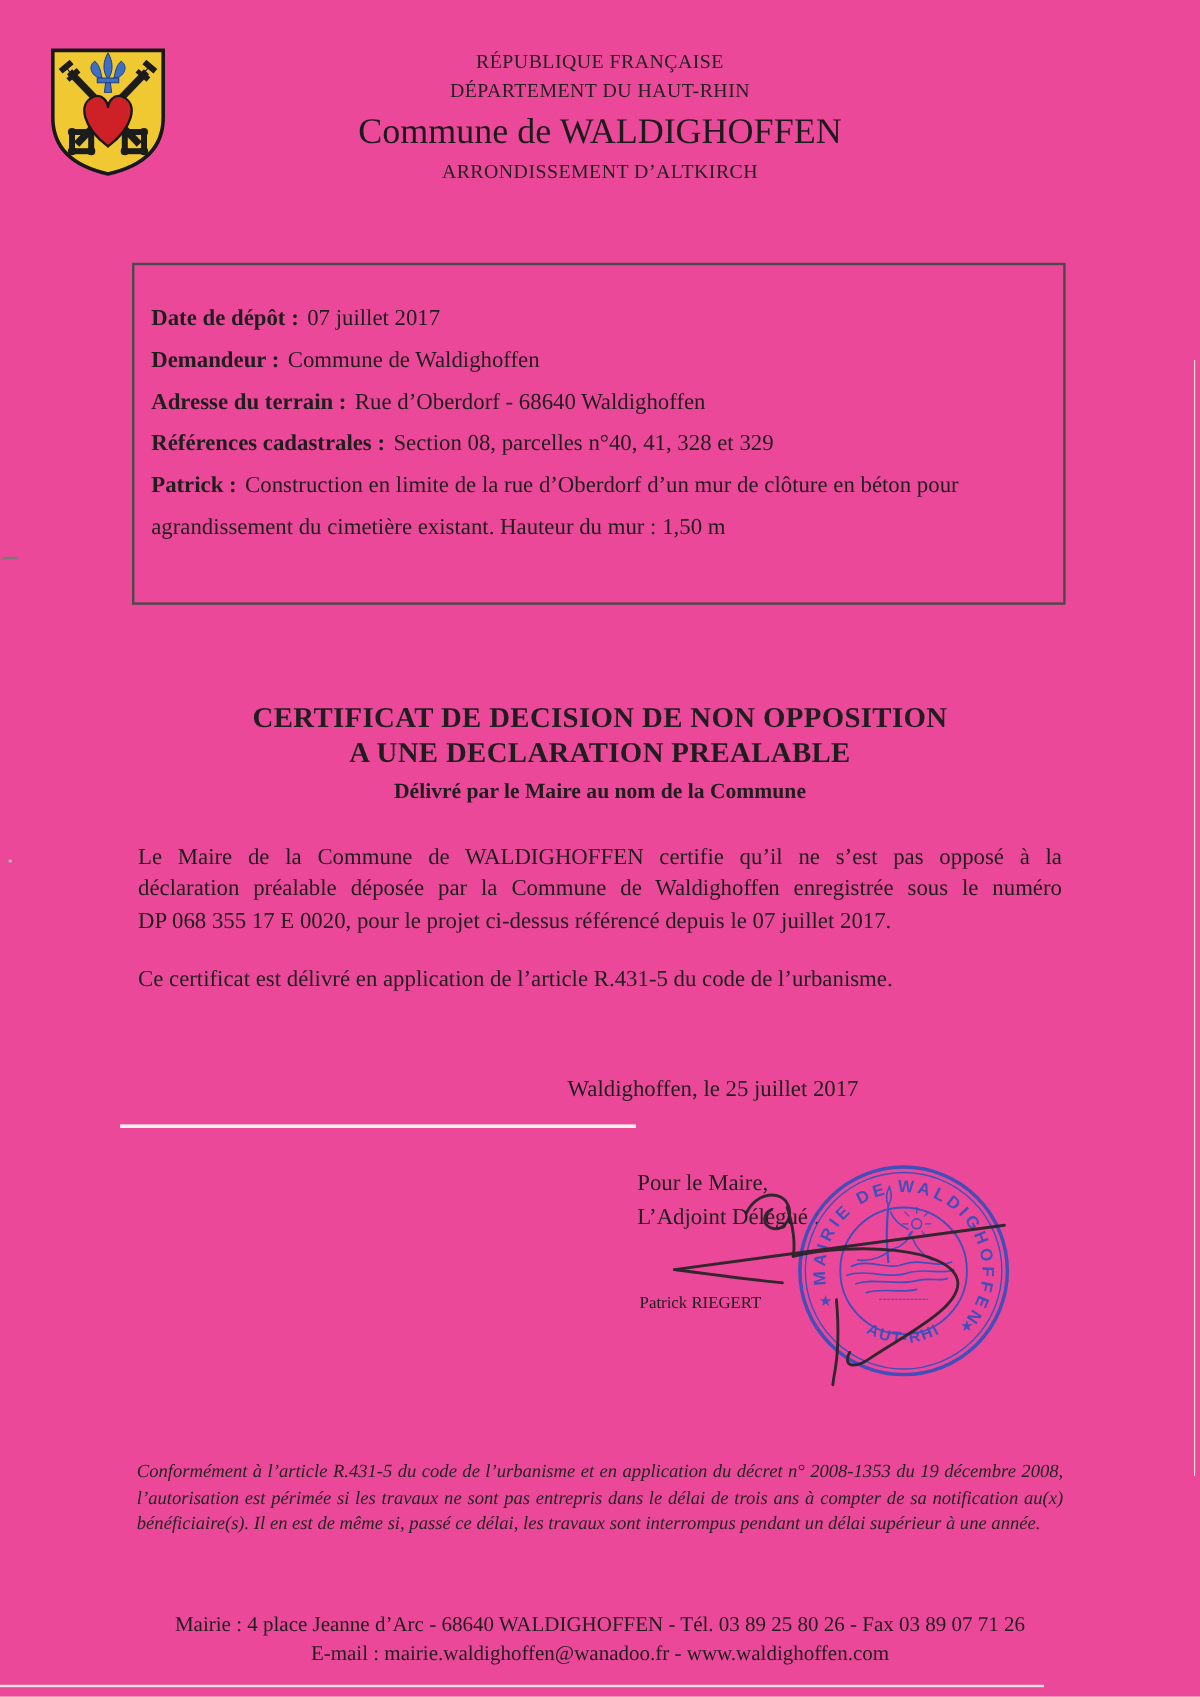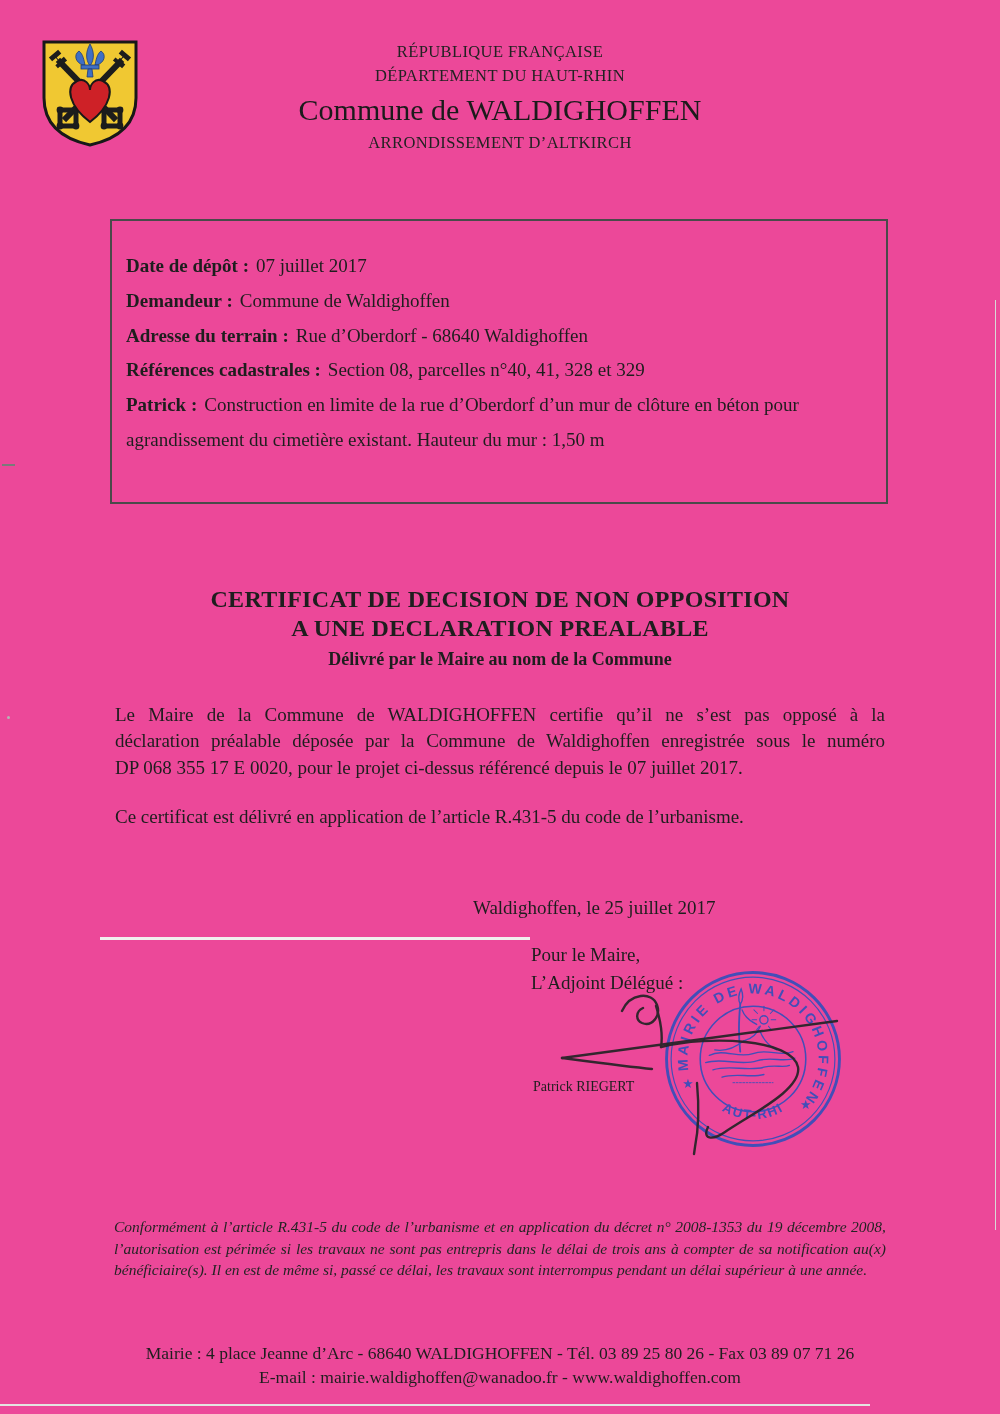--- a/index.html
+++ b/index.html
@@ -41,21 +41,21 @@
   .title-sub { font-size: 18px; font-weight: bold; margin-top: 6px; }
 
   
   .para1 { left: 115px; top: 702px; width: 770px; font-size: 19px; }
   .para1 .jline { line-height: 26.4px; text-align: justify; -moz-text-align-last: justify; text-align-last: justify; }
   .para1 .lline { line-height: 26.4px; text-align: left; }
   .para2 { left: 115px; top: 806px; width: 770px; font-size: 19px; }
 
   
   .date-line { left: 473px; top: 897px; font-size: 19px; }
-  .sig-intro { left: 531px; top: 941px; font-size: 19px; line-height: 27.5px; }
+  .sig-intro { left: 531px; top: 973px; font-size: 19px; line-height: 27.5px; }
   .signatory { left: 533px; top: 1079px; font-size: 14px; }
   .stamp-wrap { left: 662px; top: 968px; width: 182px; height: 182px; opacity: 0.95; }
   .sig-strokes { left: 540px; top: 977px; width: 320px; height: 195px; }
 
   
   .legal { left: 114px; top: 1216px; width: 772px; font-size: 15.5px; font-style: italic; color: #242424; }
   .legal .jline { line-height: 21.6px; text-align: justify; -moz-text-align-last: justify; text-align-last: justify; }
   .legal .lline { line-height: 21.6px; }
 
   

